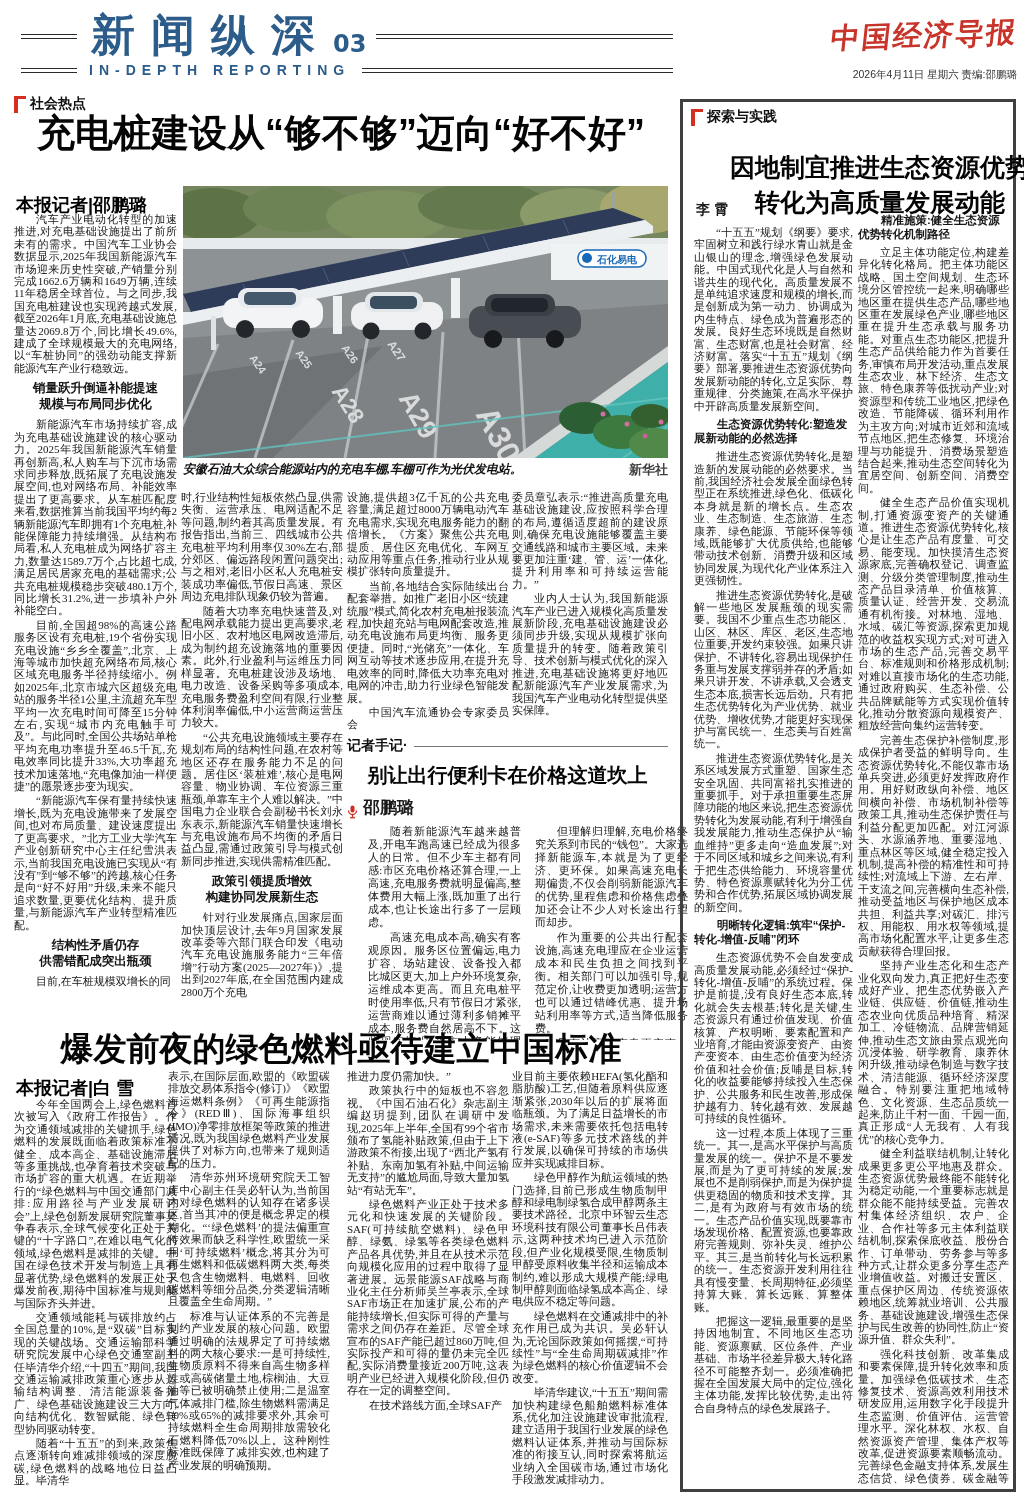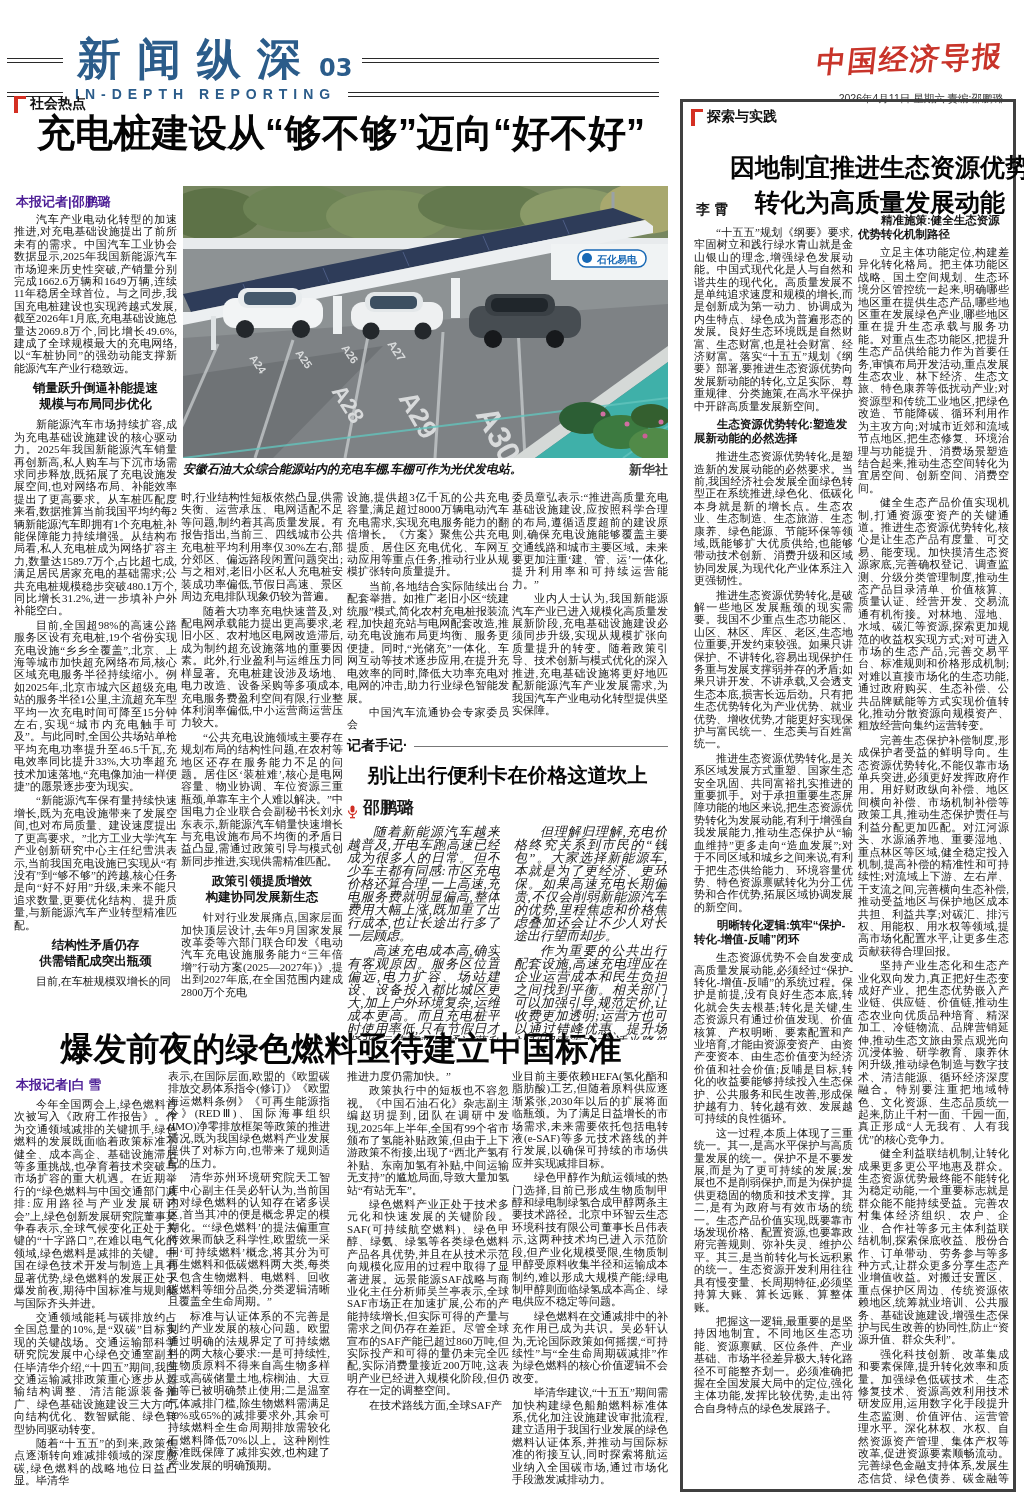--- a/index.html
+++ b/index.html
@@ -1,21 +1,21 @@
 <!DOCTYPE html>
 <html><head>
 <meta charset="utf-8">
 <style>
   html,body{margin:0;padding:0;}
   body{
     width:1024px;height:1499px;position:relative;background:#ffffff;
     font-family:"Liberation Serif",serif;color:#1a1a1a;overflow:hidden;
   }
   
-  .masthead{position:absolute;left:7px;top:10px;width:996px;height:82px;margin-top:24px;}
+  .masthead{position:absolute;left:21px;top:10px;width:996px;height:82px;}
   .mh-left{position:absolute;left:0;top:0;width:652px;}
   .mh-row{display:flex;align-items:center;}
   .dline{height:5px;border-top:1.5px solid #2a2a2a;border-bottom:1.5px solid #2a2a2a;box-sizing:border-box;}
   .dline.w60{width:56px;}
   .dline.grow{flex:1;}
   .mh-title{font-family:"Liberation Serif",serif;font-weight:bold;color:#2b5c8a;
     font-size:44px;letter-spacing:16px;line-height:52px;padding:0 2px 0 14px;white-space:nowrap;}
   .mh-page{font-family:"DejaVu Sans",sans-serif;font-weight:bold;color:#2b5c8a;font-size:24px;
     margin:16px 10px 0 0;}
   .mh-sub{font-family:"Liberation Sans",sans-serif;font-weight:bold;color:#2b5c8a;
@@ -25,21 +25,21 @@
     font-size:29px;letter-spacing:2px;transform:skewX(-8deg) rotate(-2deg);display:inline-block;}
   .date-line{font-family:"Liberation Sans",sans-serif;font-size:10.5px;color:#333;margin-top:12px;}
   
   .tag{display:flex;align-items:flex-start;gap:4px;font-family:"Liberation Sans",sans-serif;
     font-weight:bold;font-size:14px;color:#111;}
   .bracket{width:8px;height:14px;border-left:4px solid #d42f22;border-top:3.5px solid #d42f22;margin-top:1px;}
   #tag-main{position:absolute;left:14px;top:95px;}
   
   .main-headline{position:absolute;left:14px;top:108px;width:654px;margin:0;text-align:center;
     font-family:"Liberation Sans",sans-serif;font-weight:bold;font-size:38px;line-height:50px;color:#050505;}
-  .byline{position:absolute;font-family:"Liberation Sans",sans-serif;font-weight:bold;font-size:13px;color:#4c1d95;}
+  .byline{position:absolute;font-family:"Liberation Sans",sans-serif;font-weight:bold;font-size:18px;color:#000000;}
   #byline-main{left:16px;top:193px;}
   #byline-fuel{left:16px;top:1076px;}
   .fuel-headline{position:absolute;left:14px;top:1028px;width:654px;margin:0;text-align:center;
     font-family:"Liberation Sans",sans-serif;font-weight:bold;font-size:33px;line-height:42px;color:#050505;}
   
   .photo{position:absolute;left:183px;top:186px;width:485px;height:272px;overflow:hidden;background:#8d9294;}
   .caption-row{position:absolute;left:183px;top:461px;width:485px;display:flex;
     justify-content:space-between;align-items:flex-start;}
   .caption{font-family:"Liberation Serif",serif;font-style:italic;font-weight:bold;font-size:12px;color:#101010;}
   .credit{font-family:"Liberation Sans",sans-serif;font-weight:bold;font-size:13px;color:#404040;white-space:nowrap;margin-left:10px;}
@@ -63,21 +63,21 @@
   
   .note-box{position:absolute;left:347px;top:737px;width:321px;height:298px;}
   .note-label-row{display:flex;align-items:center;gap:6px;}
   .note-label{font-family:"Liberation Sans",sans-serif;font-weight:bold;font-size:14px;color:#111;white-space:nowrap;}
   .note-line{flex:1;border-top:1px solid #777;}
   .note-headline{margin:7px 0 0;text-align:center;font-family:"Liberation Sans",sans-serif;
     font-weight:bold;font-size:20px;color:#050505;}
   .note-author{margin-top:7px;display:flex;align-items:flex-end;gap:5px;
     font-family:"Liberation Sans",sans-serif;font-weight:bold;font-size:17px;}
   .note-cols{position:relative;margin-top:6px;height:215px;}
-  .note-col{font-style:italic;font-size:13px;line-height:13px;}
+  .note-col{font-size:11px;line-height:13px;margin-left:21px;}
   #note-colA{left:0;top:0;width:153px;height:215px;}
   #note-colB{left:167px;top:0;width:153px;height:215px;}
   
   .eco-box{position:absolute;left:680px;top:99px;width:336px;height:1393px;
     border:3px solid #404040;box-sizing:border-box;}
   #tag-eco{position:absolute;left:8px;top:6px;}
   .eco-headline{position:absolute;left:0;top:32px;width:100%;margin:16px;text-align:center;
     font-family:"Liberation Sans",sans-serif;font-weight:bold;font-size:25px;line-height:35px;
     white-space:pre-line;color:#050505;padding-left:16px;}
   .eco-author{position:absolute;left:13px;top:99px;font-family:"Liberation Sans",sans-serif;

